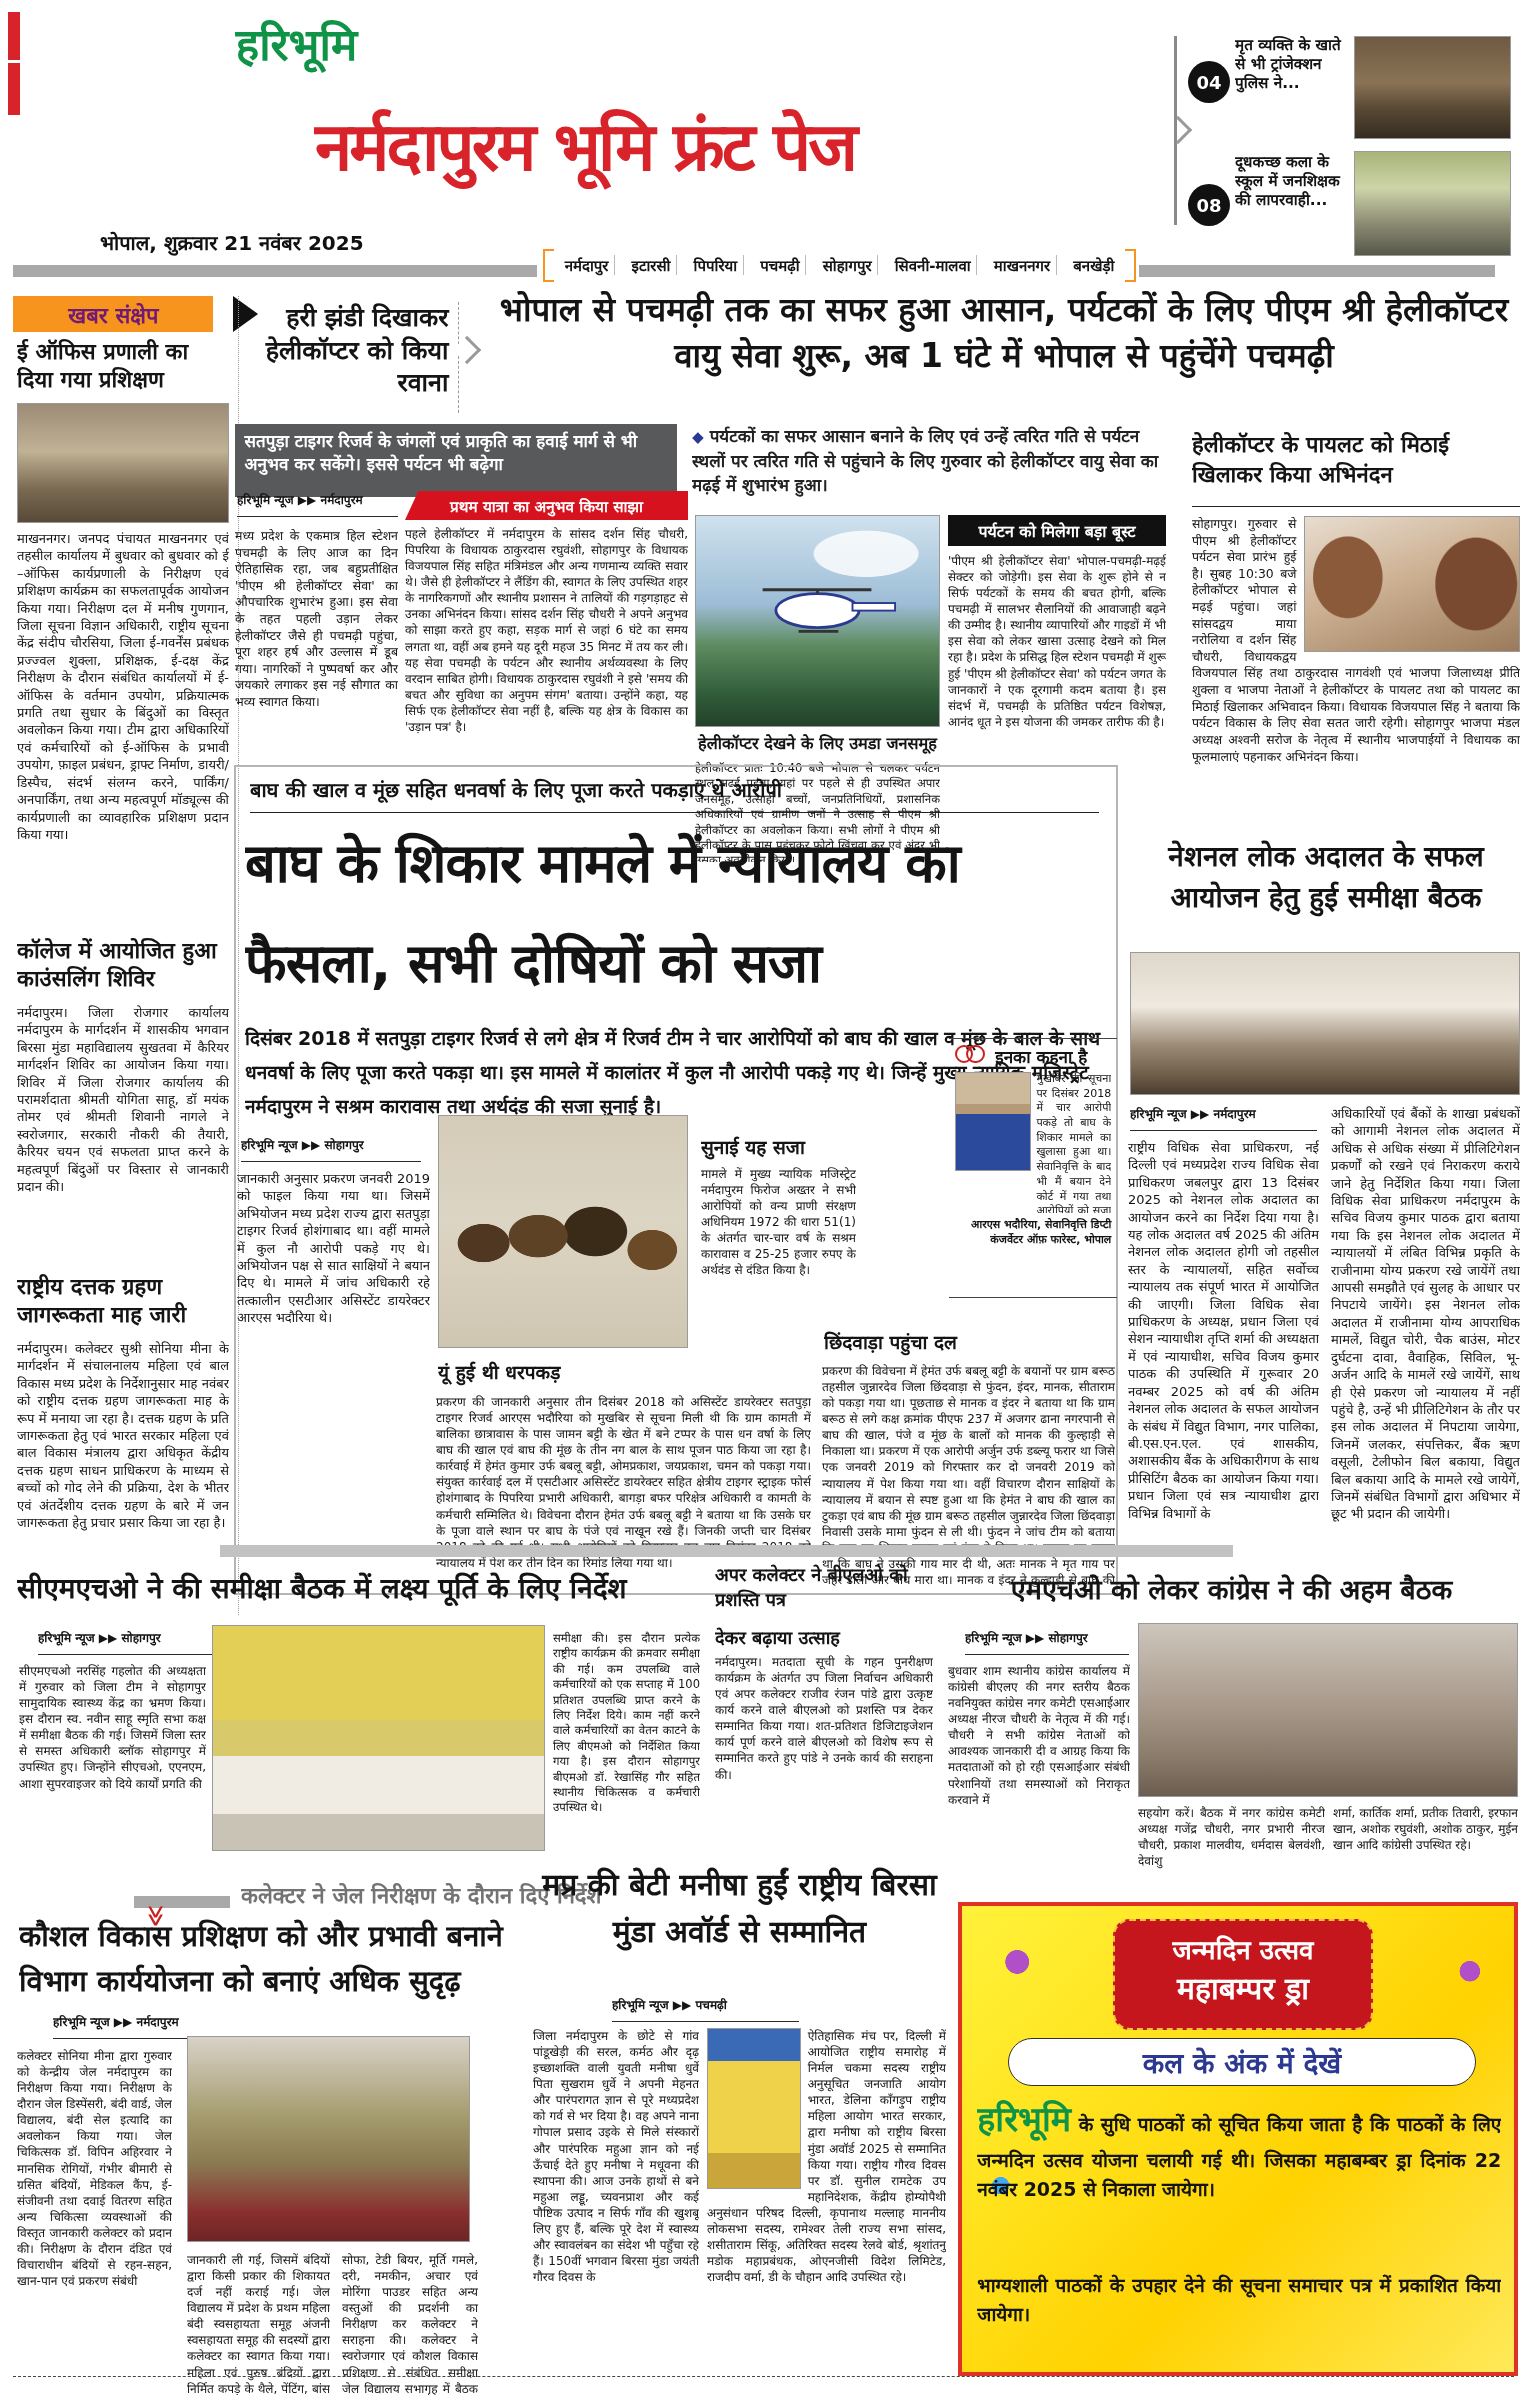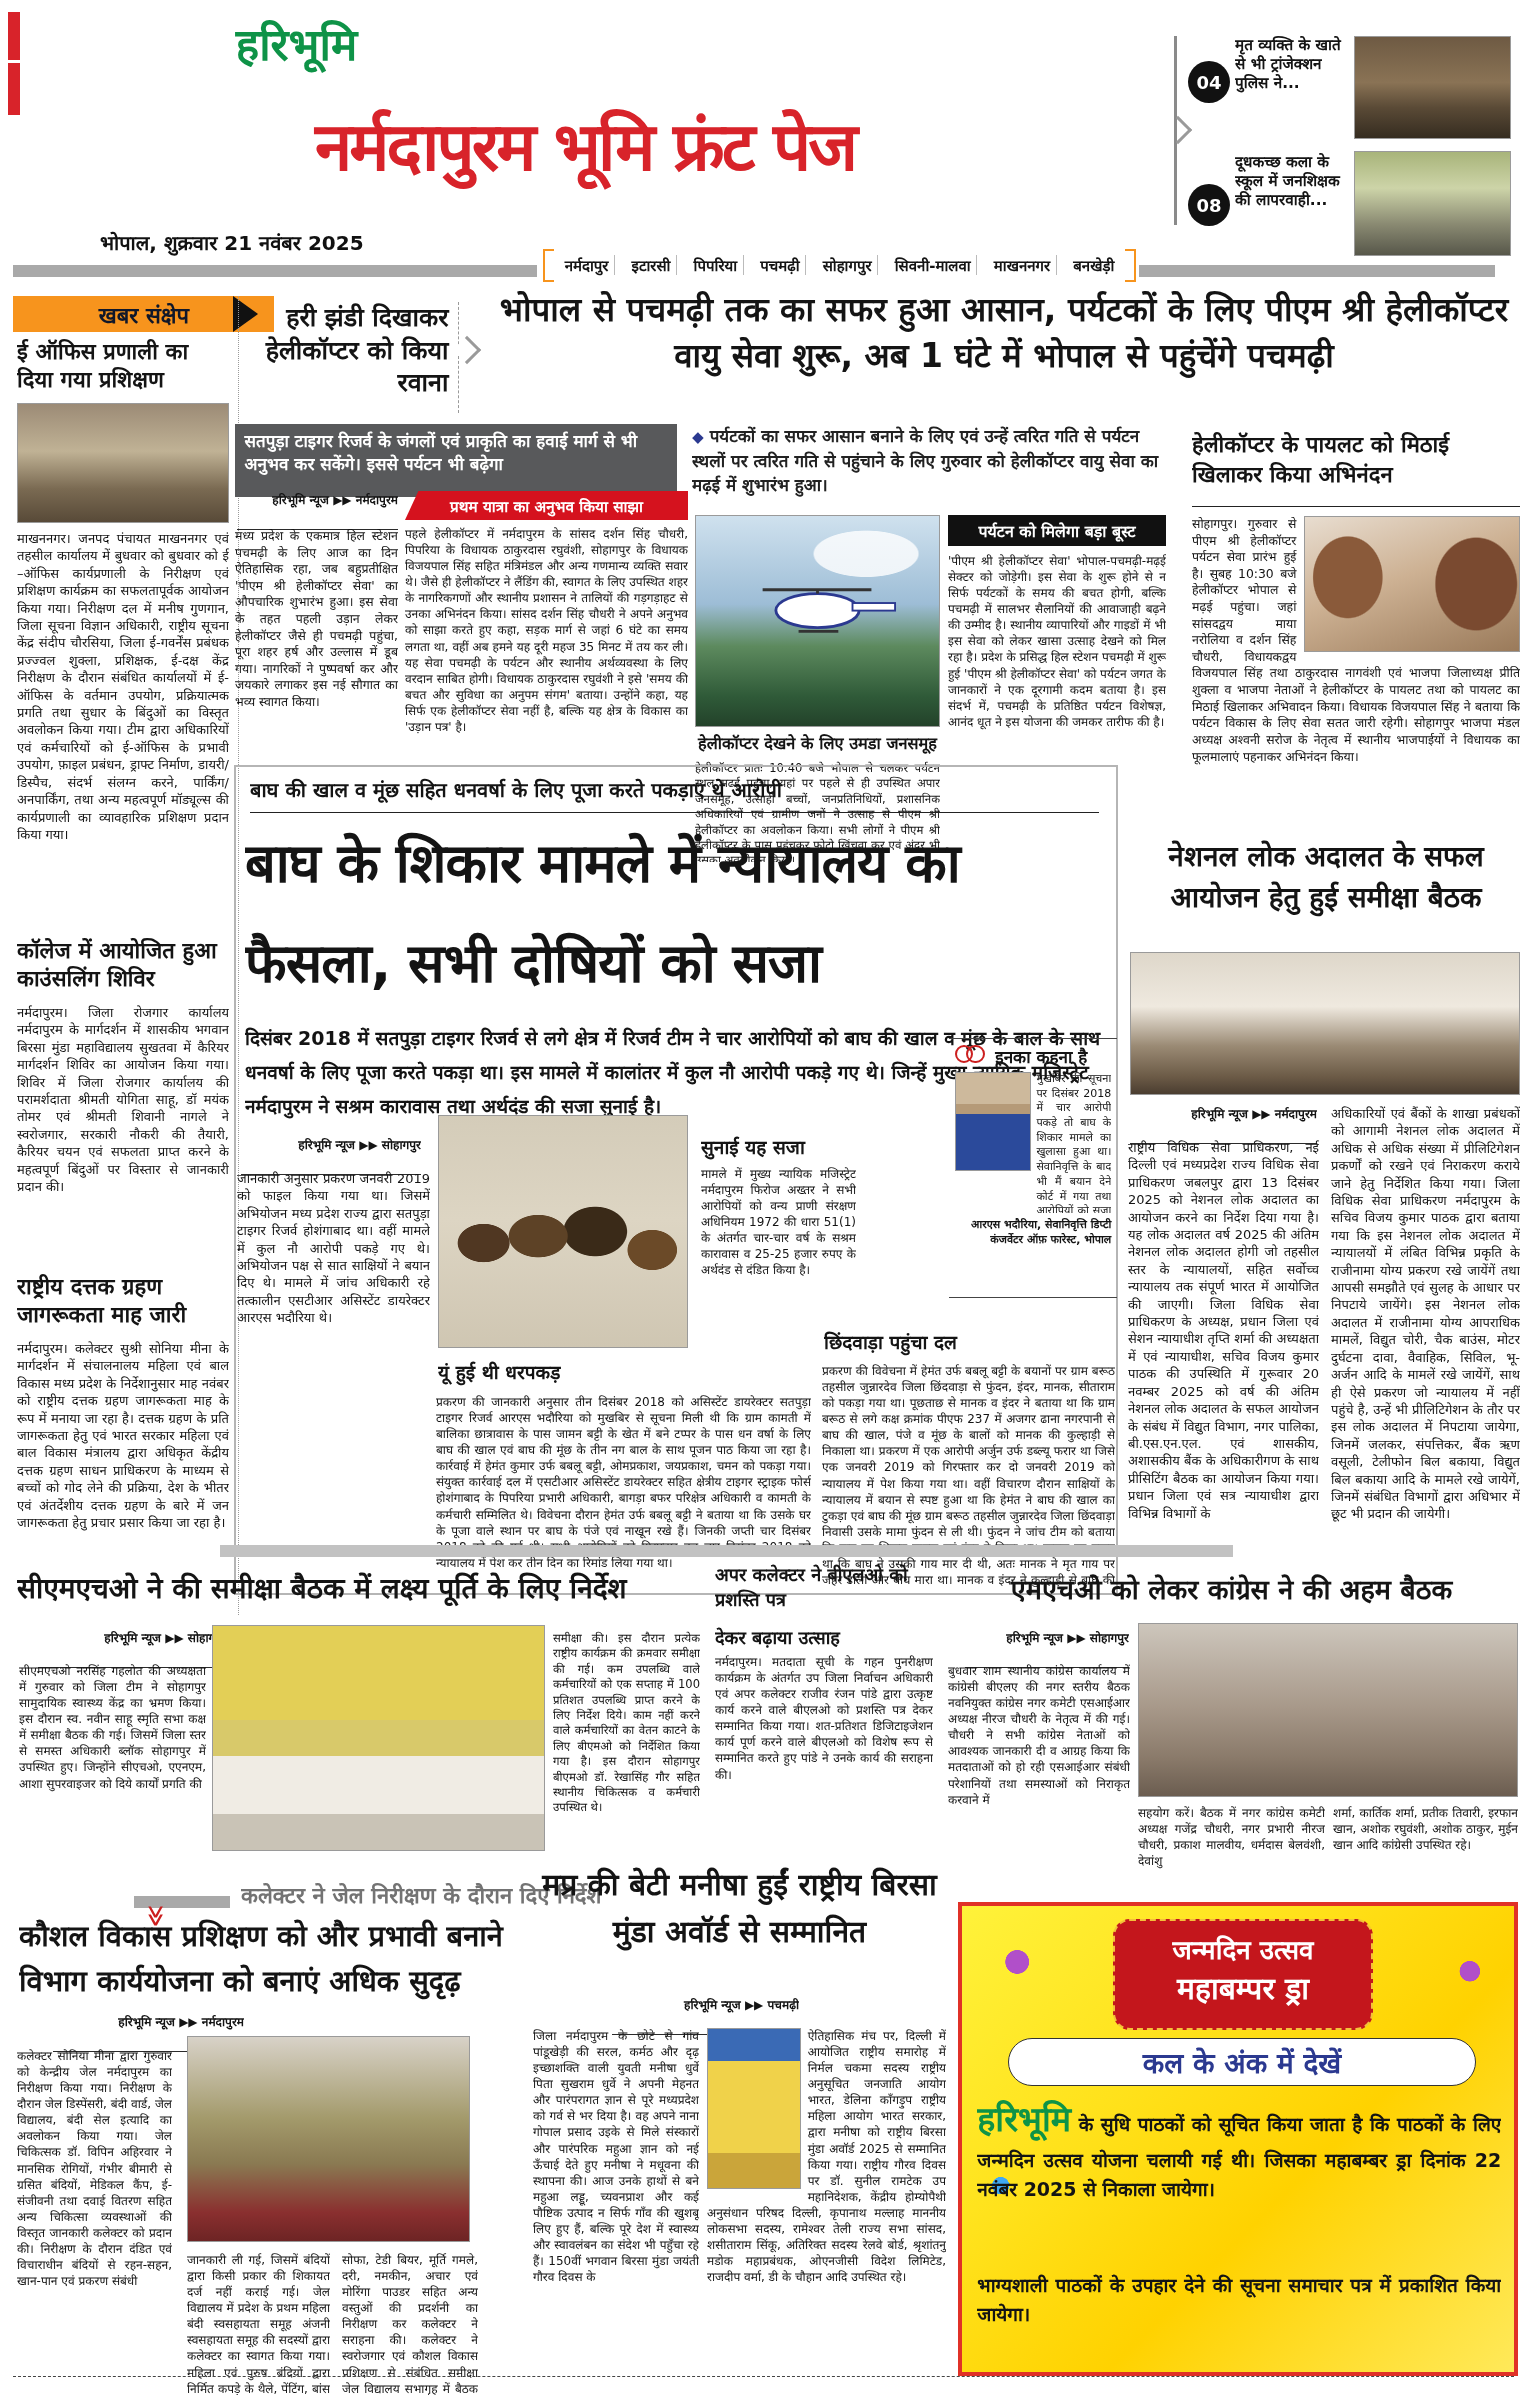--- a/index.html
+++ b/index.html
@@ -1,22 +1,22 @@
 <!DOCTYPE html>
 <html><head>
 <meta charset="utf-8">
 <style>
   html,body{margin:0;padding:0;background:#e8e8e8;}
   #page{position:relative;width:1524px;height:2400px;background:#ffffff;
         font-family:"DejaVu Sans",sans-serif;color:#141414;overflow:hidden;}
   .abs{position:absolute;}
   .clip{overflow:hidden;}
   .bt{font-size:13px;line-height:1.34;text-align:justify;overflow:hidden;}
-  .byline{text-align:right;font-weight:bold;font-size:12px;border-bottom:1.9px solid #2a2a2a;
-          padding-bottom:21px;white-space:nowrap;overflow:hidden;}
+  .byline{text-align:left;font-weight:bold;font-size:12px;border-bottom:1.9px solid #2a2a2a;
+          padding-bottom:8px;white-space:nowrap;overflow:hidden;}
   .sechead{font-weight:bold;font-size:19px;line-height:1.2;}
   .photo{border:1px solid #9a9a9a;box-sizing:border-box;}
   
   .ph-office{background:linear-gradient(180deg,#9c8b76,#c0b295 40%,#7a6a52 72%,#584a38);}
   .ph-police{background:linear-gradient(180deg,#6e5a43,#8a7355 45%,#5a4a36 70%,#352c20);}
   .ph-school{background:linear-gradient(180deg,#a8b47a,#cdd4a8 35%,#8a8a72 70%,#57574a);}
   .ph-heli{background:
       radial-gradient(86px 38px at 70% 18%,#ffffffcc 0 60%,transparent 62%),
       linear-gradient(180deg,#cfe1ee,#9dbdd6 42%,#5d8a5e 62%,#2f5a38 86%,#23422a);}
   .ph-pilot{background:
@@ -78,21 +78,21 @@
       <span style="padding:0 5.7px;border-right:1px solid #bbb;">पिपरिया</span>
       <span style="padding:0 5.7px;border-right:1px solid #bbb;">पचमढ़ी</span>
       <span style="padding:0 5.7px;border-right:1px solid #bbb;">सोहागपुर</span>
       <span style="padding:0 5.7px;border-right:1px solid #bbb;">सिवनी-मालवा</span>
       <span style="padding:0 5.7px;border-right:1px solid #bbb;">माखननगर</span>
       <span style="padding:0 5.7px;">बनखेड़ी</span>
     </span>
     <span style="width:8.6px;border-right:2.9px solid #f7941d;border-top:2.9px solid #f7941d;border-bottom:2.9px solid #f7941d;"></span>
   </div>
 
-  <div class="abs" style="left:13.4px;top:296px;width:261px;height:36px;background:#f7941d;color:#0f172a;display:flex;align-items:center;justify-content:center;font-weight:bold;font-size:22px;">खबर संक्षेप</div>
+  <div class="abs" style="left:13.4px;top:296px;width:200px;height:36px;background:#f7941d;color:#701a75;display:flex;align-items:center;justify-content:center;font-weight:bold;font-size:22px;">खबर संक्षेप</div>
   <div class="abs tri-black" style="left:233px;top:296px;"></div>
   <div class="abs" style="left:238px;top:296px;width:0;height:1319px;border-left:1.9px dotted #9a9a9a;"></div>
 
   <div class="abs clip" style="left:17px;top:338px;width:212px;height:61px;font-weight:bold;font-size:22px;line-height:1.25;">ई ऑफिस प्रणाली का दिया गया प्रशिक्षण</div>
   <div class="abs photo ph-office" style="left:17px;top:403px;width:212px;height:120px;"></div>
   <div class="abs bt" style="left:17px;top:530px;width:212px;height:401px;font-size:13px;">माखननगर। जनपद पंचायत माखननगर एवं तहसील कार्यालय में बुधवार को बुधवार को ई –ऑफिस कार्यप्रणाली के निरीक्षण एवं प्रशिक्षण कार्यक्रम का सफलतापूर्वक आयोजन किया गया। निरीक्षण दल में मनीष गुणगान, जिला सूचना विज्ञान अधिकारी, राष्ट्रीय सूचना केंद्र संदीप चौरसिया, जिला ई-गवर्नेंस प्रबंधक प्रज्ज्वल शुक्ला, प्रशिक्षक, ई-दक्ष केंद्र निरीक्षण के दौरान संबंधित कार्यालयों में ई-ऑफिस के वर्तमान उपयोग, प्रक्रियात्मक प्रगति तथा सुधार के बिंदुओं का विस्तृत अवलोकन किया गया। टीम द्वारा अधिकारियों एवं कर्मचारियों को ई-ऑफिस के प्रभावी उपयोग, फ़ाइल प्रबंधन, ड्राफ्ट निर्माण, डायरी/डिस्पैच, संदर्भ संलग्न करने, पार्किंग/अनपार्किंग, तथा अन्य महत्वपूर्ण मॉड्यूल्स की कार्यप्रणाली का व्यावहारिक प्रशिक्षण प्रदान किया गया।</div>
 
   <div class="abs clip" style="left:17px;top:937px;width:212px;height:63px;font-weight:bold;font-size:22px;line-height:1.25;">कॉलेज में आयोजित हुआ काउंसलिंग शिविर</div>
   <div class="abs bt" style="left:17px;top:1004px;width:212px;height:264px;">नर्मदापुरम। जिला रोजगार कार्यालय नर्मदापुरम के मार्गदर्शन में शासकीय भगवान बिरसा मुंडा महाविद्यालय सुखतवा में कैरियर मार्गदर्शन शिविर का आयोजन किया गया। शिविर में जिला रोजगार कार्यालय की परामर्शदाता श्रीमती योगिता साहू, डॉ मयंक तोमर एवं श्रीमती शिवानी नागले ने स्वरोजगार, सरकारी नौकरी की तैयारी, कैरियर चयन एवं सफलता प्राप्त करने के महत्वपूर्ण बिंदुओं पर विस्तार से जानकारी प्रदान की।</div>
 

